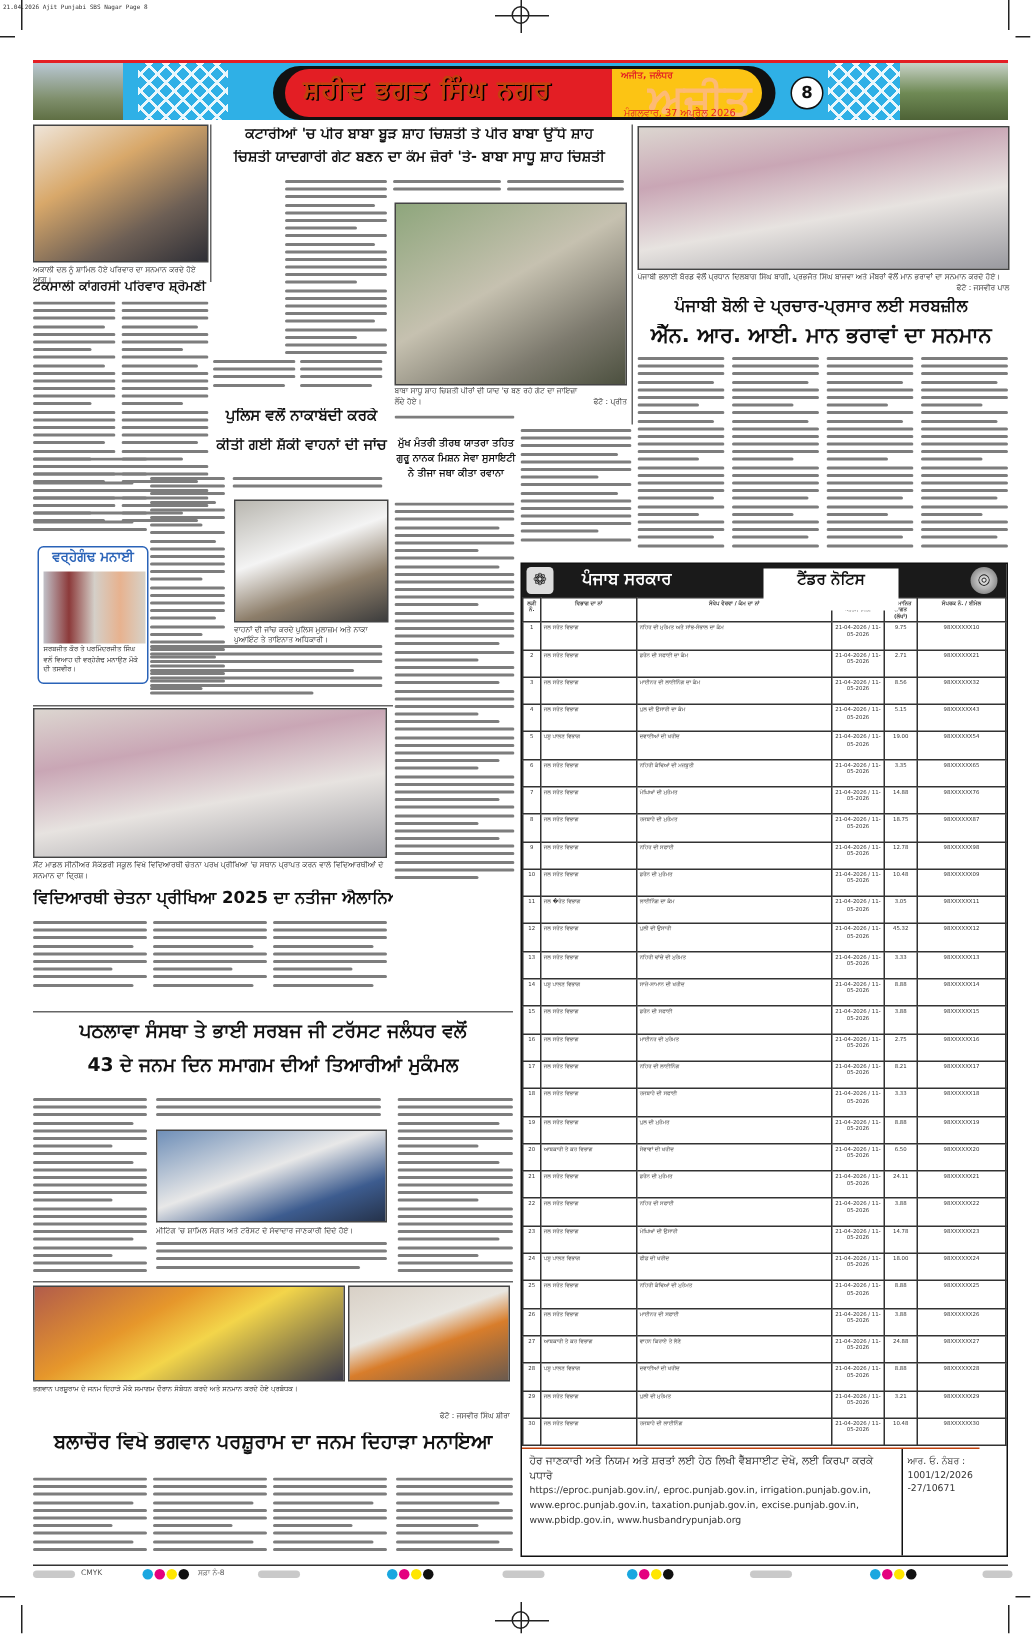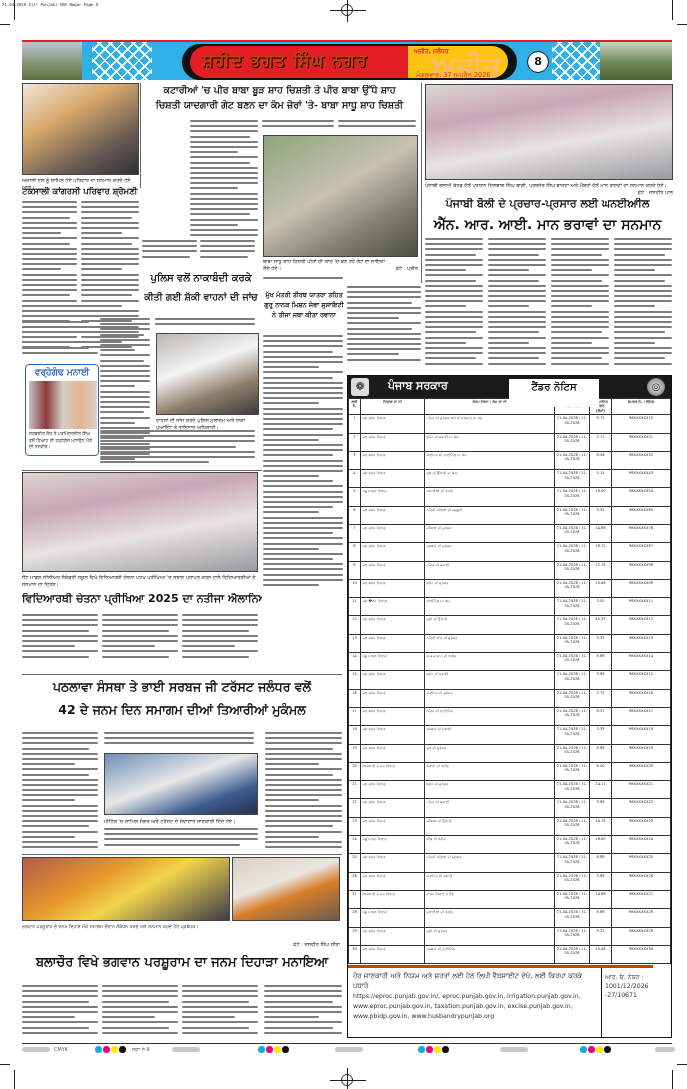--- a/index.html
+++ b/index.html
@@ -50,21 +50,21 @@
   .tender .hdr{height:22px;background:#1a1a1a;position:relative}
   .tender .emb1{position:absolute;left:3px;top:2px;width:18px;height:18px;background:#ddd;border-radius:3px;font-size:11px;text-align:center;line-height:18px}
   .tender .emb2{position:absolute;right:6px;top:2px;width:18px;height:18px;border-radius:50%;background:radial-gradient(#eee,#666);font-size:10px;text-align:center;line-height:18px;color:#222}
   .tender .govt{position:absolute;left:40px;top:3px;font-size:11px;color:#fff;font-weight:bold;white-space:nowrap}
   .tender .nt{position:absolute;left:161px;top:3px;width:90px;height:28px;background:#fff;color:#111;font-size:10px;font-weight:bold;text-align:center;line-height:16px;white-space:nowrap}
   table.tt{width:100%;border-collapse:collapse;font-size:3.6px;line-height:4.4px}
   table.tt th,table.tt td{border:0.6px solid #333;padding:1px 1.5px;vertical-align:top;color:#333;overflow:hidden}
   table.tt th{font-weight:bold;text-align:center;height:16px}
   table.tt td{height:18.3px}
   table.tt td.c{text-align:center}
-  .tfoot{position:absolute;left:0;right:18px;bottom:0;height:72px;border-top:3px solid #c2410c;display:flex}
+  .tfoot{position:absolute;left:0;right:18px;bottom:0;height:72px;border-top:1px solid #c2410c;display:flex}
   .tfoot .l{flex:1;padding:3px 5px;font-size:6.2px;line-height:10px;color:#333;border-right:1px solid #111}
   .tfoot .l .lead{font-size:7px;color:#222}
   .tfoot .r{width:51px;padding:4px 3px;font-size:6.2px;line-height:9px;color:#333}
   .dot{position:absolute;top:1046px;width:7px;height:7px;border-radius:50%}
   .greybar{position:absolute;top:1047px;height:5px;width:28px;border-radius:3px;background:#c9c9c9}
   .rule{position:absolute;left:22px;top:1043px;width:650px;height:1px;background:#333}
   .hr{position:absolute;height:1px;background:#666}
   .vr{position:absolute;width:1px;background:#666}
 </style>
 </head>
@@ -196,21 +196,21 @@
     <div class="ln"></div>
     <div class="ln"></div>
   </div>
 <div class="ph green" style="left:263px;top:135px;width:155px;height:122px"></div>
 <div class="cap" style="left:263px;top:258px;width:125px">ਬਾਬਾ ਸਾਧੂ ਸ਼ਾਹ ਚਿਸ਼ਤੀ ਪੀਰਾਂ ਦੀ ਯਾਦ 'ਚ ਬਣ ਰਹੇ ਗੇਟ ਦਾ ਜਾਇਜ਼ਾ ਲੈਂਦੇ ਹੋਏ।</div>
 <div class="cap" style="left:388px;top:265px;width:30px;text-align:right">ਫੋਟੋ : ਪ੍ਰੀਤ</div>
 
 <div class="ph group" style="left:425px;top:84px;width:248px;height:96px"></div>
 <div class="cap" style="left:425px;top:182px;width:248px">ਪੰਜਾਬੀ ਭਲਾਈ ਬੋਰਡ ਵੱਲੋਂ ਪ੍ਰਧਾਨ ਦਿਲਬਾਗ ਸਿੰਘ ਬਾਗੀ, ਪ੍ਰਭਜੋਤ ਸਿੰਘ ਬਾਜਵਾ ਅਤੇ ਮੈਂਬਰਾਂ ਵੱਲੋਂ ਮਾਨ ਭਰਾਵਾਂ ਦਾ ਸਨਮਾਨ ਕਰਦੇ ਹੋਏ।</div>
 <div class="cap" style="left:610px;top:189px;width:63px;text-align:right">ਫੋਟੋ : ਜਸਵੀਰ ਪਾਲ</div>
-<div class="hl" style="left:420px;top:198px;width:255px;font-size:11px">ਪੰਜਾਬੀ ਬੋਲੀ ਦੇ ਪ੍ਰਚਾਰ-ਪ੍ਰਸਾਰ ਲਈ ਘਨਈਆ਼ੀਲ</div>
+<div class="hl" style="left:420px;top:198px;width:255px;font-size:11px">ਪੰਜਾਬੀ ਬੋਲੀ ਦੇ ਪ੍ਰਚਾਰ-ਪ੍ਰਸਾਰ ਲਈ ਸਰਬਜ਼ੀਲ</div>
 <div class="hl" style="left:420px;top:216px;width:255px;font-size:14px">ਐੱਨ. ਆਰ. ਆਈ. ਮਾਨ ਭਰਾਵਾਂ ਦਾ ਸਨਮਾਨ</div>
 <div class="body" style="left:425px;top:238px;width:58px;height:130px">
     <div class="ln"></div>
     <div class="ln"></div>
     <div class="ln"></div>
     <div class="ln m"></div>
     <div class="ln"></div>
     <div class="ln"></div>
     <div class="ln s"></div>
     <div class="ln"></div>
@@ -496,21 +496,21 @@
     <div class="ln"></div>
     <div class="ln m"></div>
     <div class="ln"></div>
     <div class="ln"></div>
     <div class="ln s"></div>
     <div class="ln"></div>
     <div class="ln m"></div>
   </div>
 
 <div class="hl" style="left:22px;top:680px;width:320px;font-size:12.5px">ਪਠਲਾਵਾ ਸੰਸਥਾ ਤੇ ਭਾਈ ਸਰਬਜ ਜੀ ਟਰੱਸਟ ਜਲੰਧਰ ਵਲੋਂ</div>
-<div class="hl" style="left:22px;top:703px;width:320px;font-size:12.5px">42 ਦੇ ਜਨਮ ਦਿਨ ਸਮਾਗਮ ਦੀਆਂ ਤਿਆਰੀਆਂ ਮੁਕੰਮਲ</div>
+<div class="hl" style="left:22px;top:703px;width:320px;font-size:12.5px">43 ਦੇ ਜਨਮ ਦਿਨ ਸਮਾਗਮ ਦੀਆਂ ਤਿਆਰੀਆਂ ਮੁਕੰਮਲ</div>
 <div class="body" style="left:22px;top:732px;width:76px;height:120px">
     <div class="ln"></div>
     <div class="ln"></div>
     <div class="ln"></div>
     <div class="ln m"></div>
     <div class="ln"></div>
     <div class="ln"></div>
     <div class="ln s"></div>
     <div class="ln"></div>
     <div class="ln m"></div>

